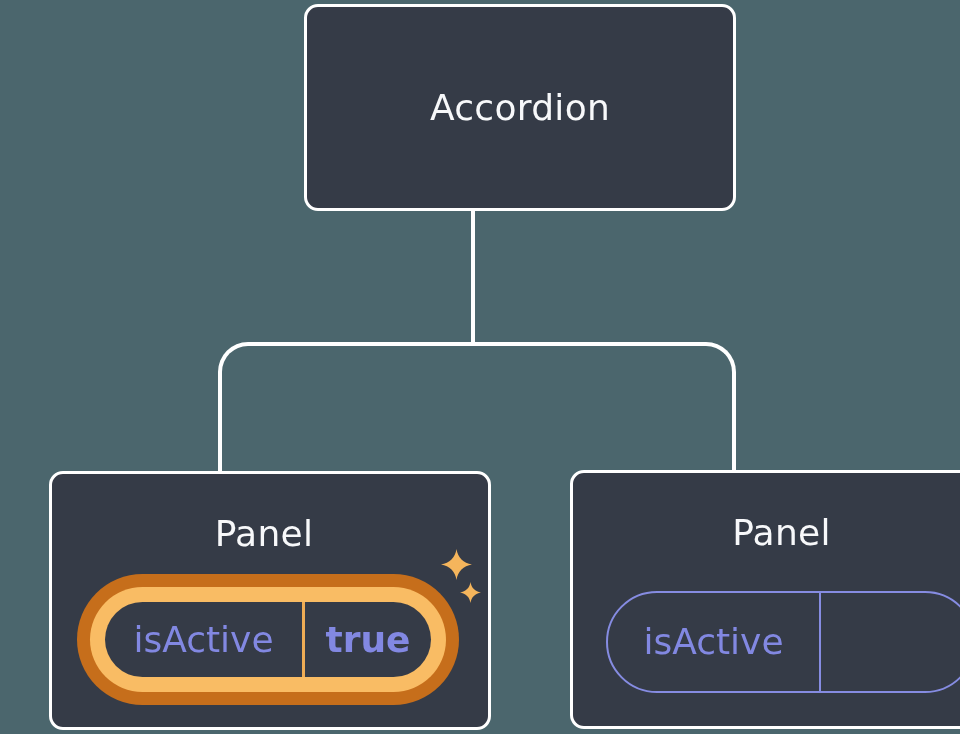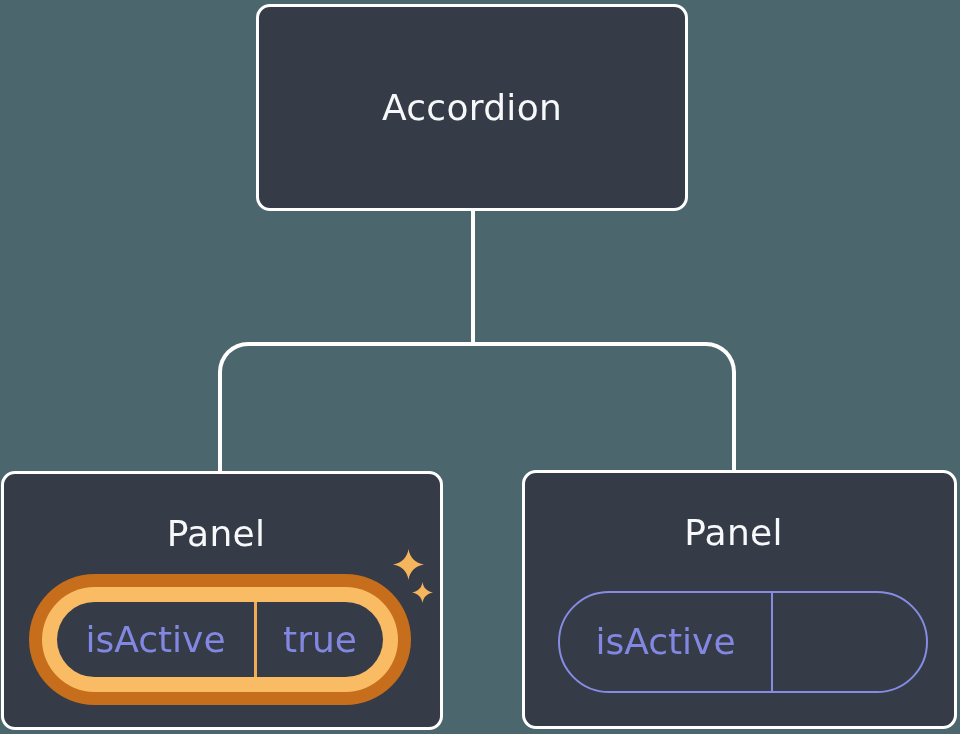--- a/index.html
+++ b/index.html
@@ -27,20 +27,21 @@
     border-radius:30px 30px 0 0;
   }
 
   
   .card {
     position:absolute;
     background:var(--card,#353B47);
     border:3px solid var(--card-border,#FFFFFF);
     border-radius:14px;
     box-sizing:border-box;
+    margin-left:48px;
   }
   .card-accordion {
     left:256px; top:4px; width:432px; height:207px;
     display:flex; align-items:center; justify-content:center;
   }
   .card-panel-left  { left:1px;   top:471px; width:442px; height:259px; }
   .card-panel-right { left:522px; top:470px; width:435px; height:259px; }
 
   .card-title {
     color:var(--title-text,#F7F8FA);
@@ -90,21 +91,21 @@
   .pill-purple .pill-divider   { width:2px; background:var(--pill-purple,#868CE2); }
 
   .pill-cell {
     display:flex; align-items:center; justify-content:center;
   }
   .pill-cell-right { flex:1; }
   .prop-text {
     color:var(--prop-purple,#8288E2);
     font-size:36px; line-height:1.2;
   }
-  .prop-value-bold { font-weight:400; }
+  .prop-value-bold { font-weight:700; }
 
   
   .sparkle { position:absolute; color:var(--sparkle-gold,#F5B55C); }
   .sparkle svg { display:block; width:100%; height:100%; }
   .sparkle-big   { left:389px; top:75px;  width:31px; height:31px; }
   .sparkle-small { left:408px; top:108px; width:21px; height:21px; }
 </style>
 </head>
 <body>
 

